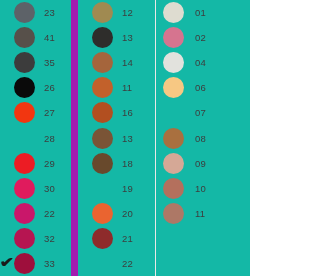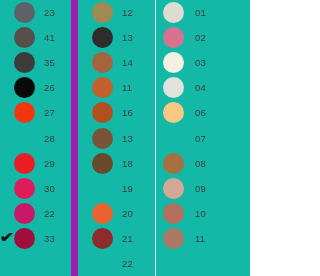--- a/index.html
+++ b/index.html
@@ -134,20 +134,25 @@
         <div class="check-slot"></div>
         <div class="dot" style="background: rgb(224, 27, 93);"></div>
         <span class="num">30</span>
       </div>
       <div class="swatch-row">
         <div class="check-slot"></div>
         <div class="dot" style="background: rgb(201, 23, 106);"></div>
         <span class="num">22</span>
       </div>
       <div class="swatch-row">
+        <div class="check-slot"></div>
+        <div class="dot" style="background: rgb(182, 21, 81);"></div>
+        <span class="num">32</span>
+      </div>
+      <div class="swatch-row">
         <div class="check-slot">
           <span class="check-mark">✔</span>
         </div>
         <div class="dot" style="background: rgb(158, 15, 60);"></div>
         <span class="num">33</span>
       </div>
     </div>
   <div class="column col-2">
       <div class="swatch-row">
         <div class="check-slot"></div>
@@ -211,25 +216,20 @@
         <div class="dot" style="background: rgb(222, 220, 208);"></div>
         <span class="num">01</span>
       </div>
       <div class="swatch-row">
         <div class="check-slot"></div>
         <div class="dot" style="background: rgb(214, 116, 143);"></div>
         <span class="num">02</span>
       </div>
       <div class="swatch-row">
         <div class="check-slot"></div>
-        <div class="dot" style="background: rgb(243, 241, 228);"></div>
-        <span class="num">03</span>
-      </div>
-      <div class="swatch-row">
-        <div class="check-slot"></div>
         <div class="dot" style="background: rgb(226, 226, 221);"></div>
         <span class="num">04</span>
       </div>
       <div class="swatch-row">
         <div class="check-slot"></div>
         <div class="dot" style="background: rgb(247, 200, 131);"></div>
         <span class="num">06</span>
       </div>
       <div class="swatch-row">
         <div class="check-slot"></div>

